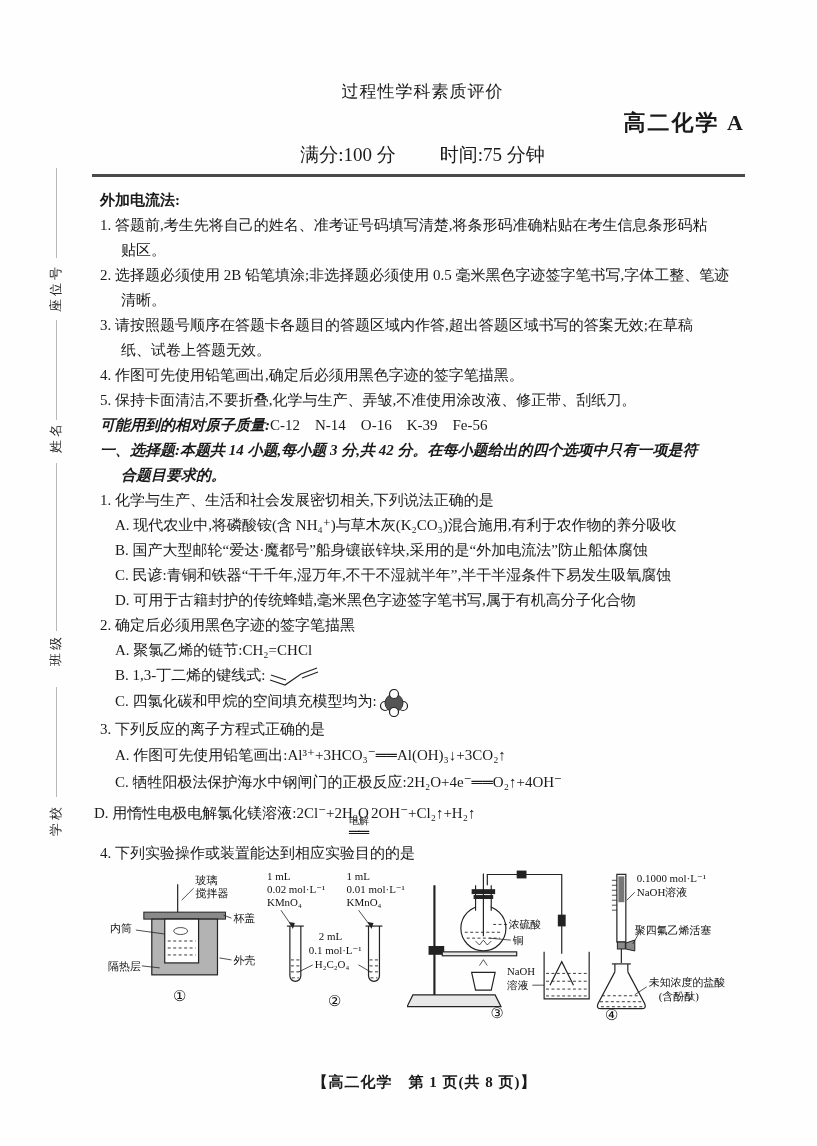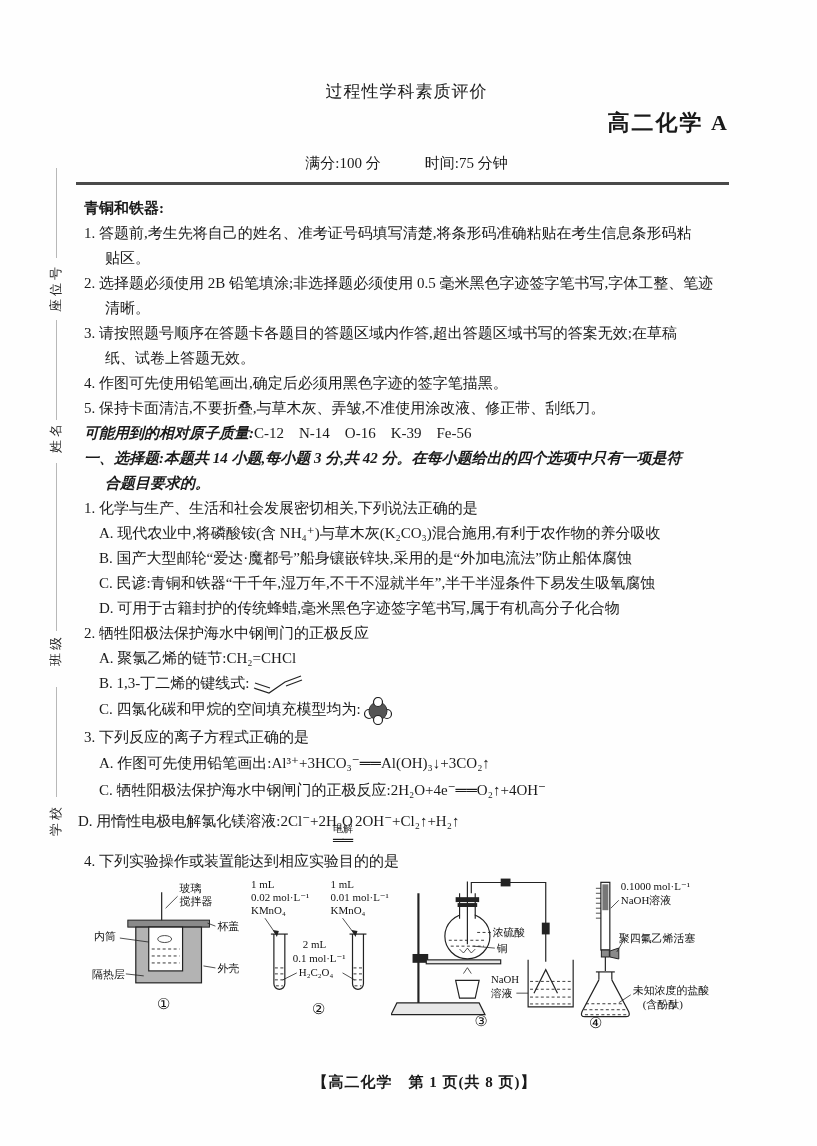--- a/index.html
+++ b/index.html
@@ -6,25 +6,25 @@
   html,body { margin:0; padding:0; background:#ffffff; }
   .page {
     position:relative; width:817px; height:1146px; background:#fefefe;
     font-family:"Liberation Serif","DejaVu Serif",serif; color:#1a1a1a; overflow:hidden;
   }
   .vline { position:absolute; left:56px; width:1px; background:#b8b8b8; }
   .mlabel {
     position:absolute; left:56px; font-size:13px; color:#222; letter-spacing:3px;
     white-space:nowrap; transform:translate(-50%,-50%) rotate(-90deg);
   }
-  .content { position:absolute; left:84px; top:82px; width:645px; font-size:15px; line-height:25px; }
+  .content { position:absolute; left:100px; top:82px; width:645px; font-size:15px; line-height:25px; }
   .header { text-align:center; }
   .h-sub   { font-size:17px; line-height:20px; letter-spacing:1px; }
   .h-title { font-size:22px; line-height:26px; font-weight:bold; margin-top:8px; letter-spacing:2px;text-align:right; }
-  .h-meta  { font-size:15px; line-height:18px; margin-top:18px; }
+  .h-meta  { font-size:19px; line-height:18px; margin-top:10px; }
   .h-meta .gap { display:inline-block; width:44px; }
   .rule { height:3px; background:#4a4a4a; margin:10px 0 0 -8px; width:653px; }
   .notice-head { font-weight:bold; margin-top:11px; }
   .hang { padding-left:21px; text-indent:-21px; }
   .pre  { white-space:pre-wrap; }
   .opt  { margin-left:15px; }
   .q3opt { line-height:27px; }
   .bold { font-weight:bold;font-style:italic; }
   .q2svg { vertical-align:middle; margin:0 3px; }
   .q2svg-d { vertical-align:-11px; margin:0 3px; }
@@ -68,42 +68,42 @@
     <div class="header">
       <div class="h-sub">过程性学科素质评价</div>
       <div class="h-title">高二化学 A</div>
       <div class="h-meta">
         <span>满分:100 分</span><span class="gap"></span><span>时间:75 分钟</span>
       </div>
     </div>
 
     <div class="rule"></div>
 
-    <div class="notice-head">青铜和铁器:</div>
+    <div class="notice-head">外加电流法:</div>
     <div class="hang"><span>1.</span> <span class="pre">答题前,考生先将自己的姓名、准考证号码填写清楚,将条形码准确粘贴在考生信息条形码粘
 贴区。</span></div>
     <div class="hang"><span>2.</span> <span class="pre">选择题必须使用 2B 铅笔填涂;非选择题必须使用 0.5 毫米黑色字迹签字笔书写,字体工整、笔迹
 清晰。</span></div>
     <div class="hang"><span>3.</span> <span class="pre">请按照题号顺序在答题卡各题目的答题区域内作答,超出答题区域书写的答案无效;在草稿
 纸、试卷上答题无效。</span></div>
     <div class="hang"><span>4.</span> <span class="pre">作图可先使用铅笔画出,确定后必须用黑色字迹的签字笔描黑。</span></div>
-    <div class="hang"><span>5.</span> <span class="pre">保持卡面清洁,不要折叠,与草木灰、弄皱,不准使用涂改液、修正带、刮纸刀。</span></div>
+    <div class="hang"><span>5.</span> <span class="pre">保持卡面清洁,不要折叠,化学与生产、弄皱,不准使用涂改液、修正带、刮纸刀。</span></div>
 
     <div><span class="bold">可能用到的相对原子质量:</span><span>C-12　N-14　O-16　K-39　Fe-56</span></div>
 
     <div class="hang bold pre">一、选择题:本题共 14 小题,每小题 3 分,共 42 分。在每小题给出的四个选项中只有一项是符
 合题目要求的。</div>
 
     <div class="hang"><span>1.</span> <span>化学与生产、生活和社会发展密切相关,下列说法正确的是</span></div>
     <div class="hang opt"><span>A.</span> <span>现代农业中,将磷酸铵(含 NH₄⁺)与草木灰(K₂CO₃)混合施用,有利于农作物的养分吸收</span></div>
     <div class="hang opt"><span>B.</span> <span>国产大型邮轮“爱达·魔都号”船身镶嵌锌块,采用的是“外加电流法”防止船体腐蚀</span></div>
     <div class="hang opt"><span>C.</span> <span>民谚:青铜和铁器“干千年,湿万年,不干不湿就半年”,半干半湿条件下易发生吸氧腐蚀</span></div>
     <div class="hang opt"><span>D.</span> <span>可用于古籍封护的传统蜂蜡,毫米黑色字迹签字笔书写,属于有机高分子化合物</span></div>
 
-    <div class="hang"><span>2.</span> <span>牺牲阳极法保护海水中钢闸门的正极反应</span></div>
+    <div class="hang"><span>2.</span> <span>确定后必须用黑色字迹的签字笔描黑</span></div>
     <div class="hang opt"><span>A.</span> <span>聚氯乙烯的链节:CH₂=CHCl</span></div>
     <div class="hang opt"><span>B.</span> <span>1,3-丁二烯的键线式:</span><svg class="q2svg" width="54" height="24" viewBox="0 0 54 24">
           <polyline class="ln" points="2,15 17,20 33,9 49,3"></polyline>
           <line class="ln" x1="3" y1="10" x2="18" y2="15"></line>
           <line class="ln" x1="34" y1="13" x2="50" y2="7"></line>
         </svg></div>
     <div class="hang opt"><span>C.</span> <span>四氯化碳和甲烷的空间填充模型均为:</span><svg class="q2svg" width="28" height="28" viewBox="0 0 28 28">
           <circle class="fwhite" cx="5" cy="17" r="4.5"></circle>
           <circle class="fwhite" cx="23" cy="17" r="4.5"></circle>
           <circle class="fsphere" cx="14" cy="14" r="9"></circle>

